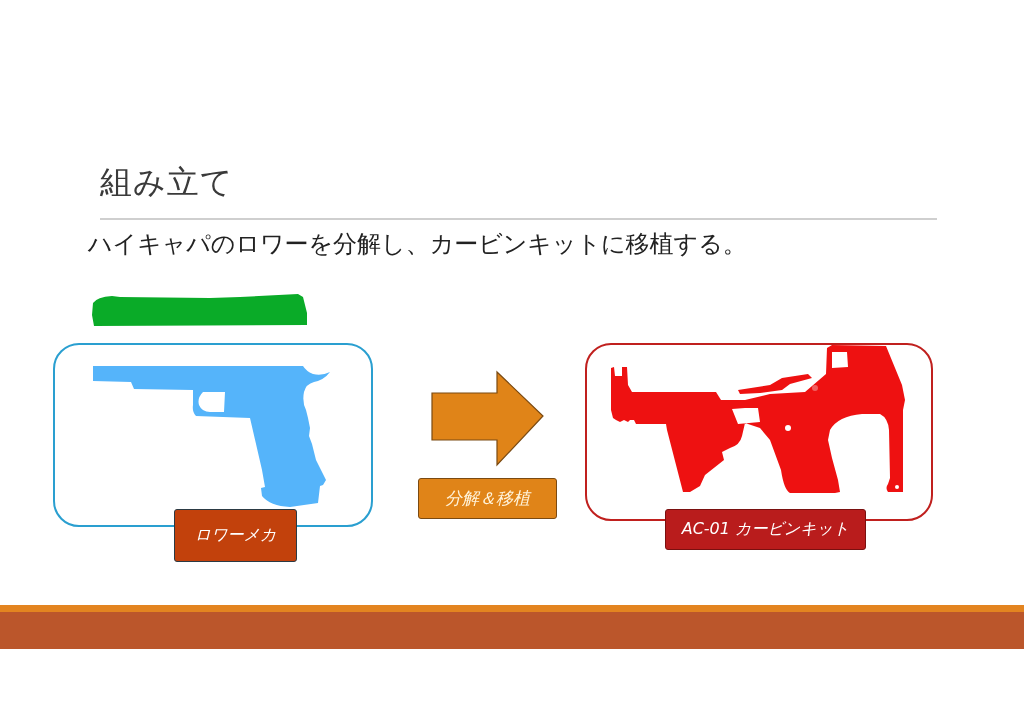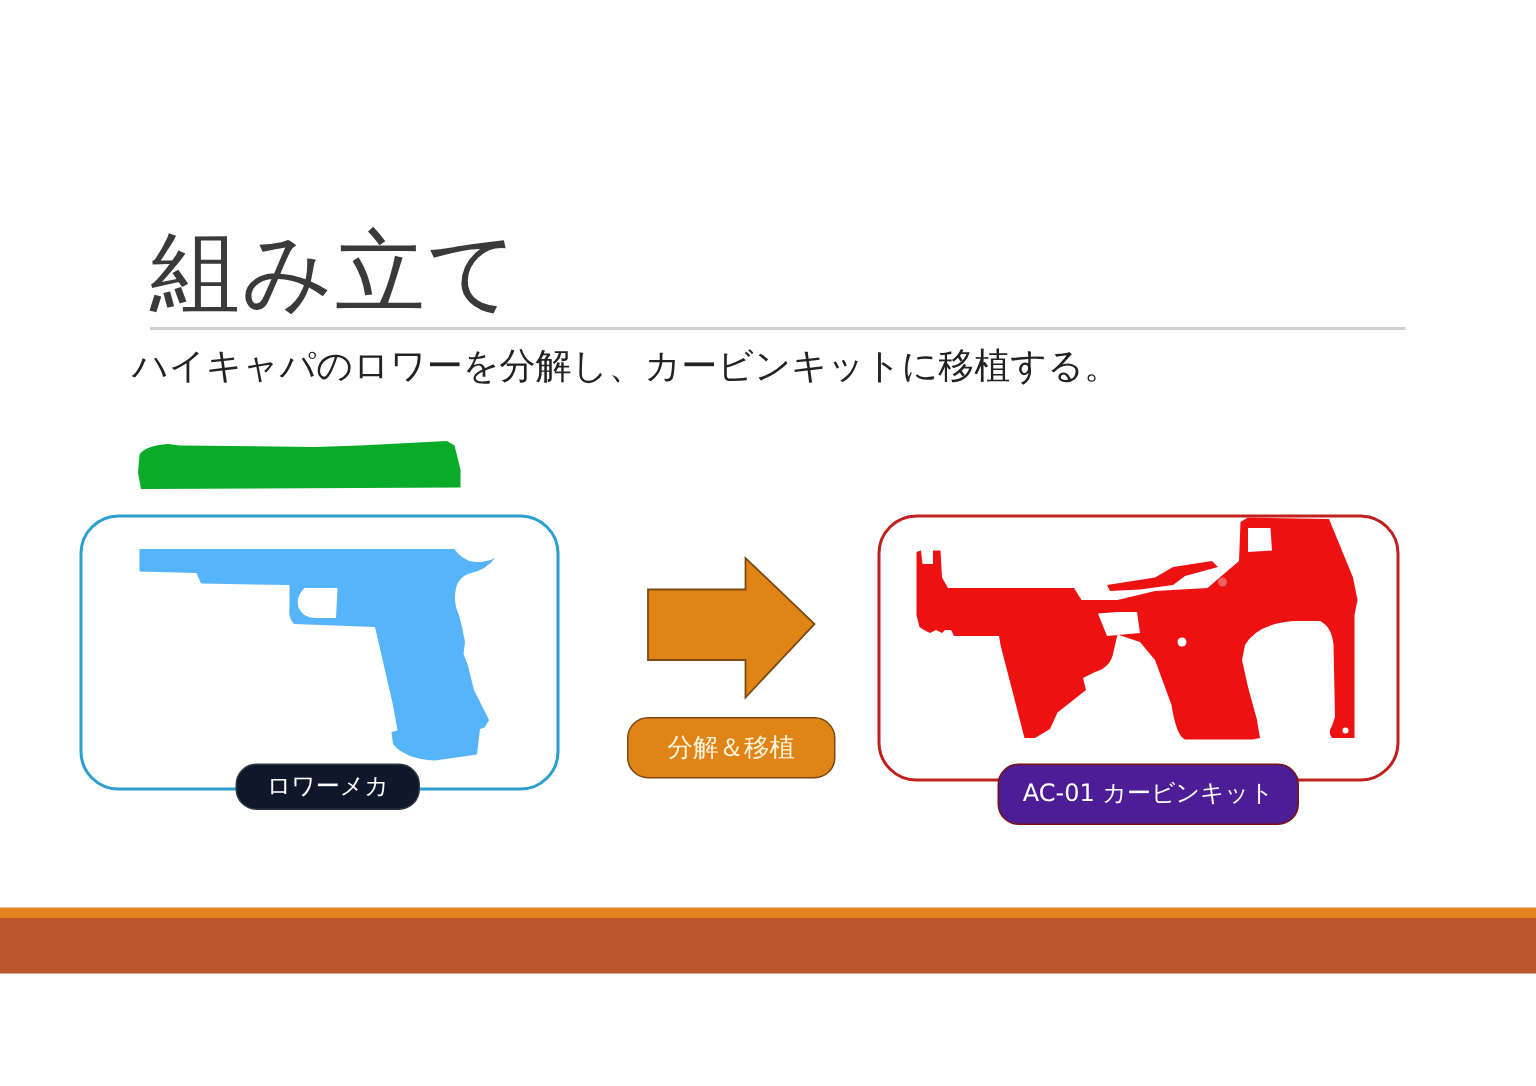--- a/index.html
+++ b/index.html
@@ -3,50 +3,50 @@
 <meta charset="utf-8">
 <style>
   html, body { margin: 0; padding: 0; }
   body {
     width: 1024px; height: 724px; position: relative; overflow: hidden;
     background: #ffffff;
     font-family: "DejaVu Sans", "Liberation Sans", sans-serif;
   }
   .abs { position: absolute; }
   .title {
-    left: 100px; top: 152px; font-size: 60px; color: #3a3a3a;
+    left: 100px; top: 152px; font-size: 32px; color: #3a3a3a;
     letter-spacing: 1px; line-height: 60px; white-space: nowrap;
   }
   .rule { left: 100px; top: 218px; width: 837px; height: 2px; background: #cfcfcf; }
   .subtitle {
     left: 88px; top: 230px; font-size: 24px; color: #222; line-height: 28px; white-space: nowrap;
   }
   .box-blue {
     left: 53px; top: 343px; width: 316px; height: 180px;
     border: 2px solid #2a9fd0; border-radius: 26px; box-sizing: content-box;
   }
   .box-red {
     left: 585px; top: 343px; width: 344px; height: 174px;
     border: 2px solid #c0201e; border-radius: 26px;
   }
   .label {
     display: flex; align-items: center; justify-content: center;
-    border-radius: 14px; font-size: 16px; box-sizing: border-box; white-space: nowrap;
+    border-radius: 3px; font-size: 16px; box-sizing: border-box; white-space: nowrap; font-style: italic;
   }
   .label-blue {
-    left: 157px; top: 509px; width: 123px; height: 31px;
-    background: #0f172a; border: 1.5px solid #2b3a44; color: #ffffff;
+    left: 174px; top: 509px; width: 123px; height: 53px;
+    background: #c2410c; border: 1.5px solid #2b3a44; color: #ffffff;
   }
   .label-orange {
     left: 418px; top: 478px; width: 139px; height: 41px;
     background: #e08418; border: 1.5px solid #7a4a12; color: #fff4dc; font-size: 17px;
   }
   .label-red {
     left: 665px; top: 509px; width: 201px; height: 41px;
-    background: #4c1d95; border: 1.5px solid #7a1010; color: #ffffff;
+    background: #b91c1c; border: 1.5px solid #7a1010; color: #ffffff;
   }
   .footer-stripe { left: 0; top: 605px; width: 1024px; height: 7px; background: #e38420; }
   .footer-band { left: 0; top: 612px; width: 1024px; height: 37px; background: #bb562b; }
   svg.shape { position: absolute; left: 0; top: 0; }
 </style>
 </head>
 <body>
 
 <div class="abs title">組み立て</div>
 <div class="abs rule"></div>

